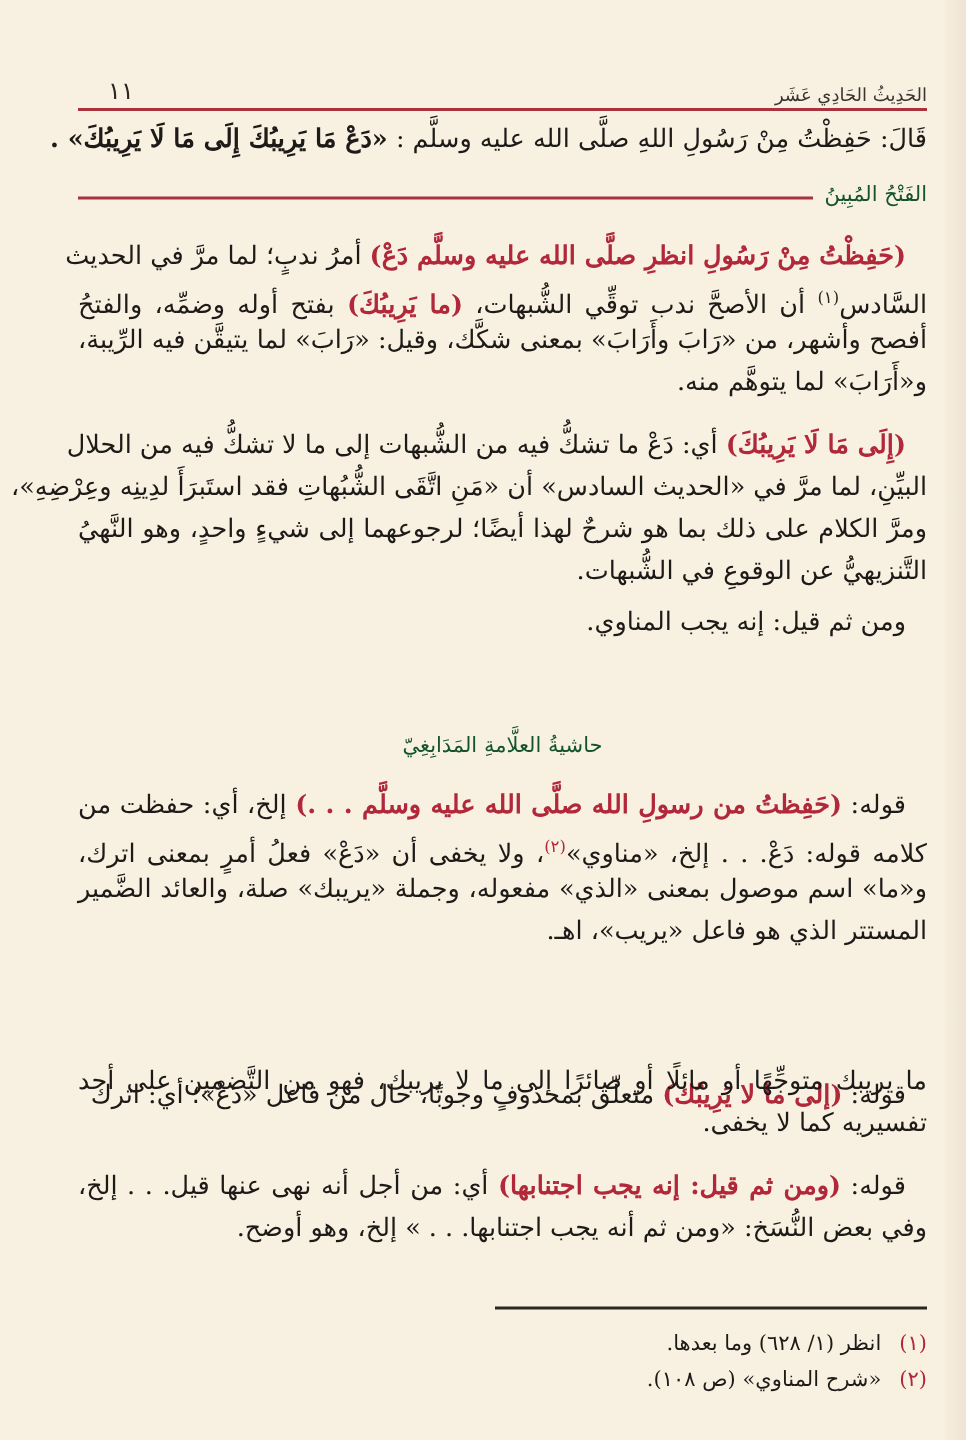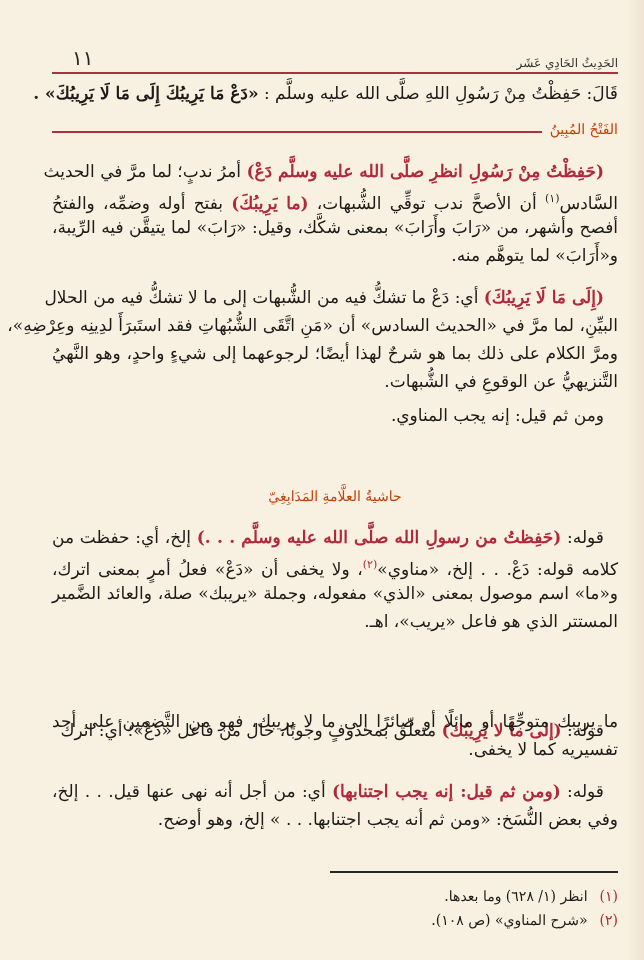--- a/index.html
+++ b/index.html
@@ -35,21 +35,21 @@
     height: 24px;
     display: flex;
     justify-content: space-between;
     align-items: flex-end;
   }
   .running-title {
     font-size: 12px;
     color: #3a3430;
   }
   .page-number {
-    font-size: 20px;
+    font-size: 16px;
     color: #2a2622;
     padding-left: 20px;
   }
   .rule-red {
     position: absolute;
     left: 0; right: 0;
     height: 2px;
     background: #a8323d;
   }
   .line {
@@ -74,21 +74,21 @@
   .section-head {
     position: absolute;
     left: 0; right: 0;
     height: 22px;
     display: flex;
     align-items: center;
     gap: 8px;
   }
   .section-head .label {
     font-size: 14px;
-    color: #c2410c;
+    color: #14532d;
     white-space: nowrap;
   }
   .section-head .bar {
     flex: 1;
     height: 2px;
     background: #a8323d;
     margin-top: 6px;
   }
   .sup {
     font-size: 11px;

